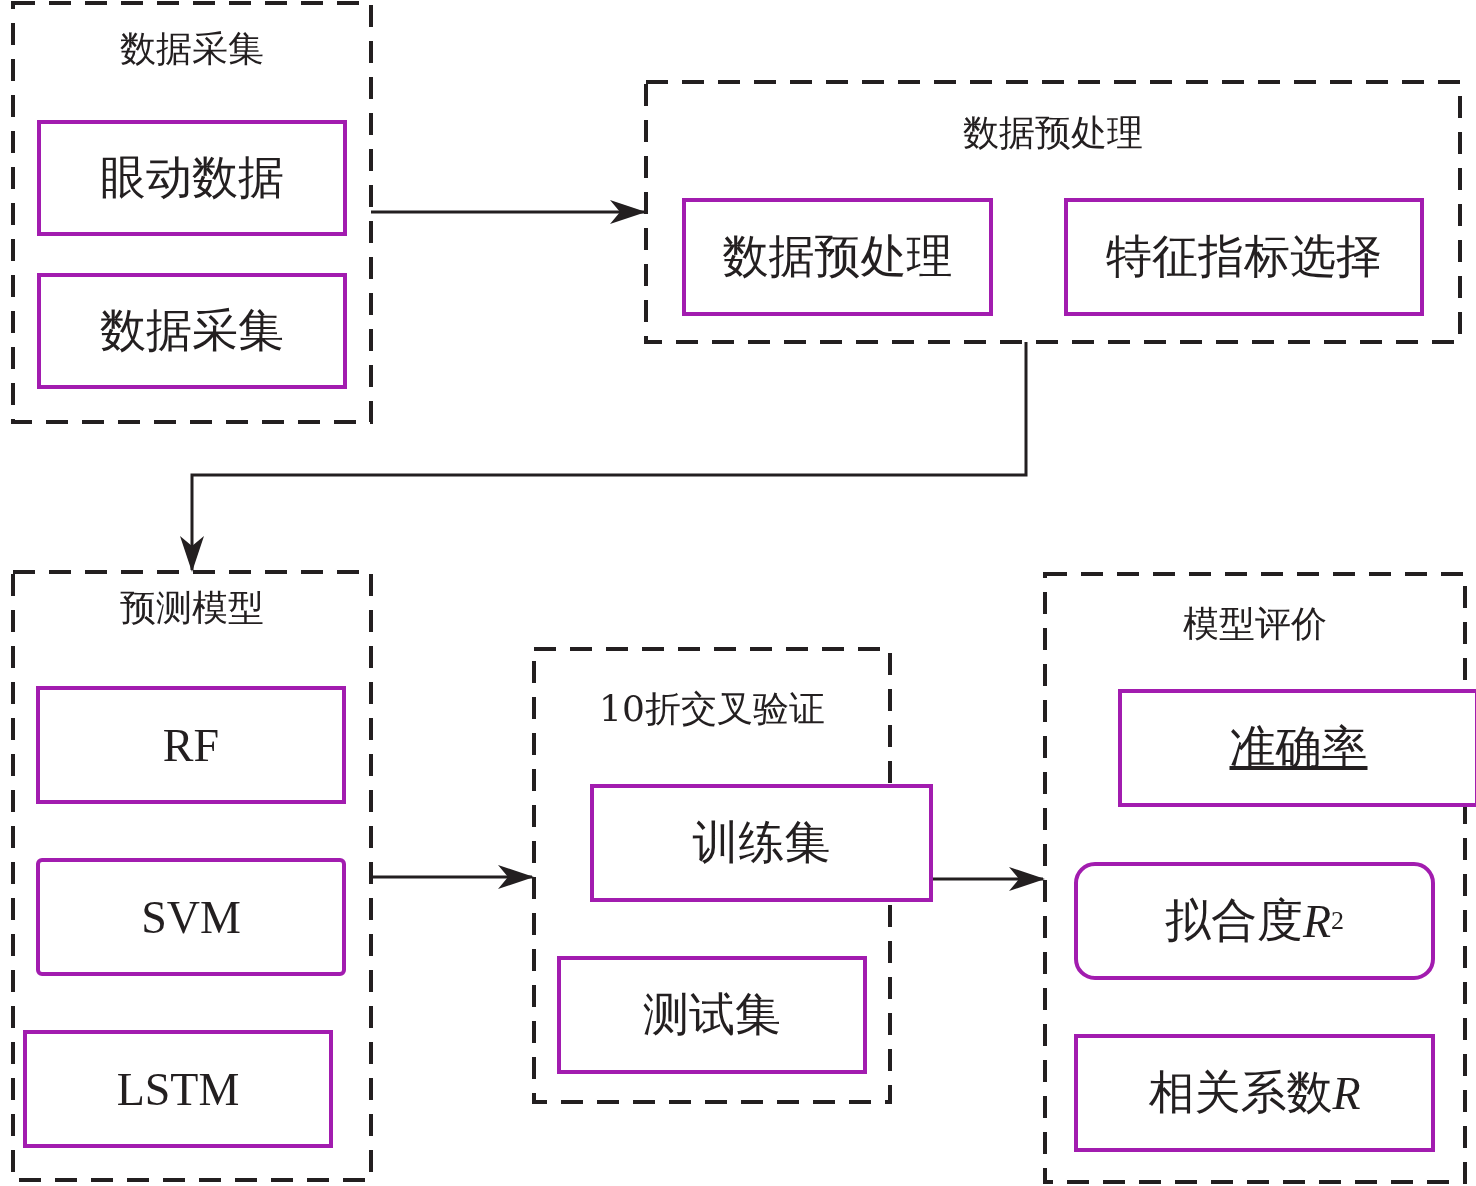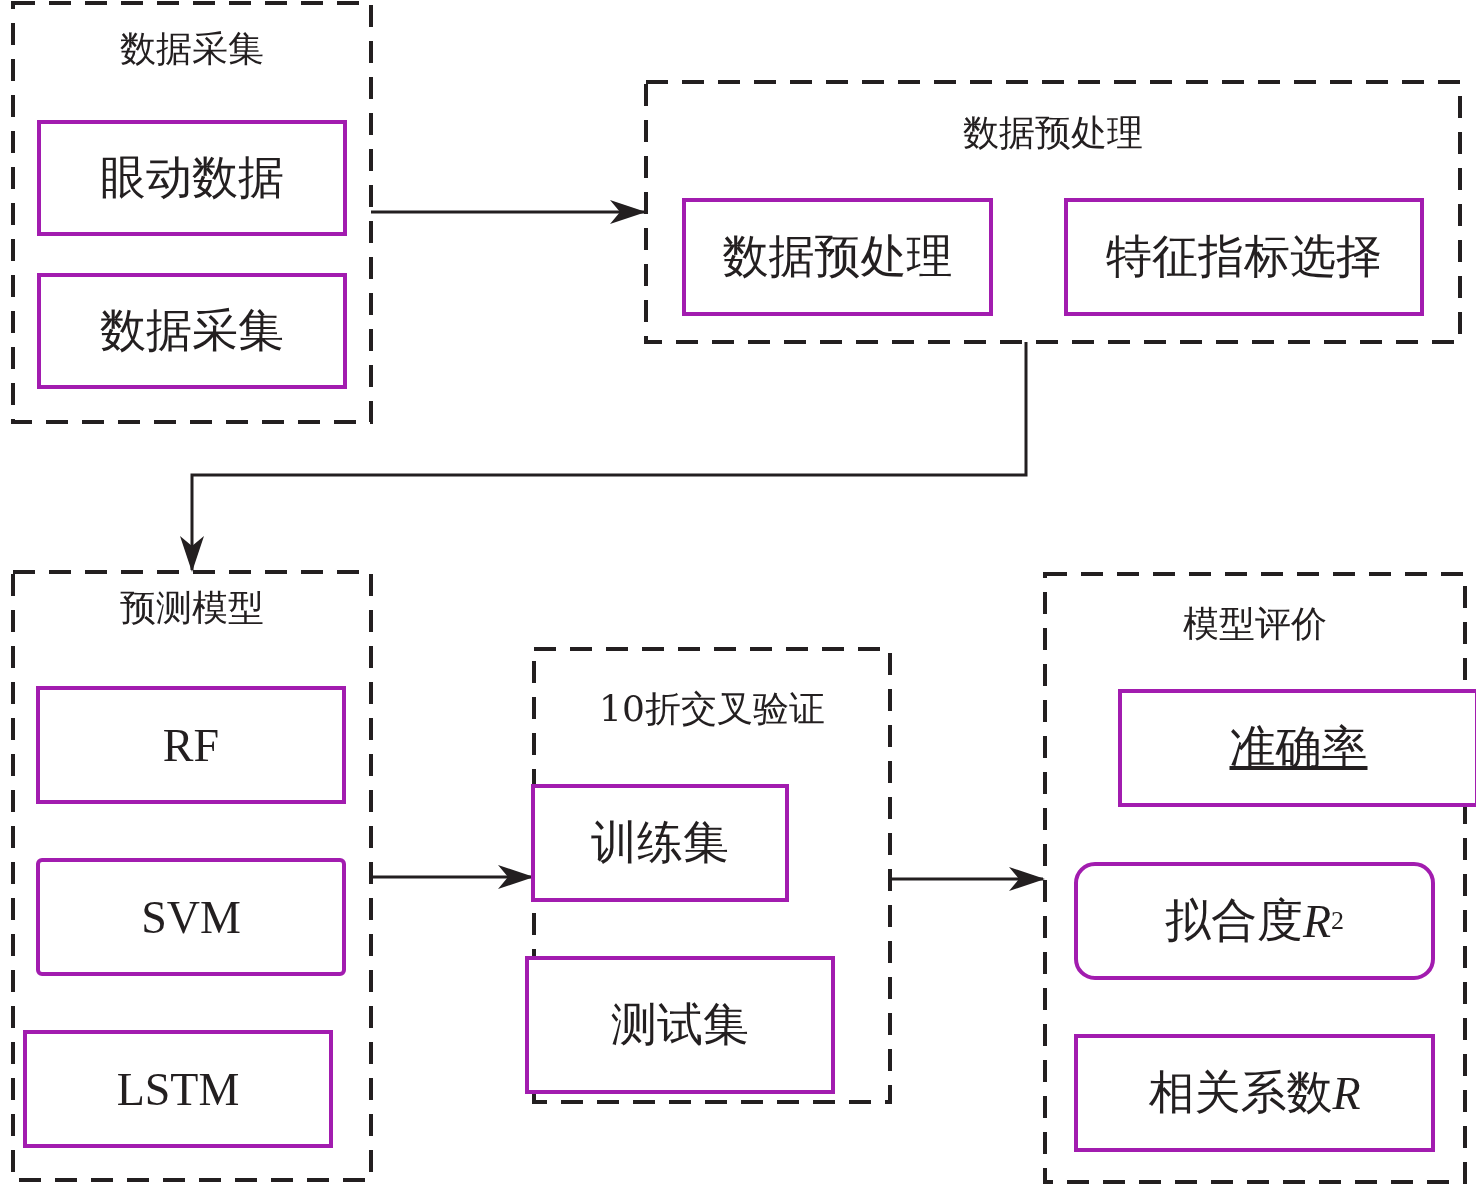--- a/index.html
+++ b/index.html
@@ -56,22 +56,22 @@
 <div class="group" style="left:13px;top:572px;width:358px;height:608px;">
   <div class="group-title" style="top:18px;">预测模型</div>
 </div>
 <div class="node latin" style="left:36px;top:686px;width:310px;height:118px;">RF</div>
 <div class="node latin" style="left:36px;top:858px;width:310px;height:118px;border-radius:6px;">SVM</div>
 <div class="node latin" style="left:23px;top:1030px;width:310px;height:118px;">LSTM</div>
 
 <div class="group" style="left:534px;top:649px;width:356px;height:453px;">
   <div class="group-title" style="top:42px;">10折交叉验证</div>
 </div>
-<div class="node" style="left:531px;top:784px;width:258px;height:118px;">训练集</div>
-<div class="node" style="left:525px;top:956px;width:310px;height:138px;">测试集</div>
+<div class="node" style="left:590px;top:784px;width:343px;height:118px;">训练集</div>
+<div class="node" style="left:557px;top:956px;width:310px;height:118px;">测试集</div>
 
 <div class="group" style="left:1045px;top:574px;width:420px;height:608px;">
   <div class="group-title" style="top:32px;">模型评价</div>
 </div>
 <div class="node" style="left:1118px;top:689px;width:361px;height:118px;text-decoration:underline;">
   <span>准确率</span>
 </div>
 <div class="node" style="left:1074px;top:862px;width:361px;height:118px;border-radius:21px;">
   <span>拟合度</span>
     <span class="it">R</span>

